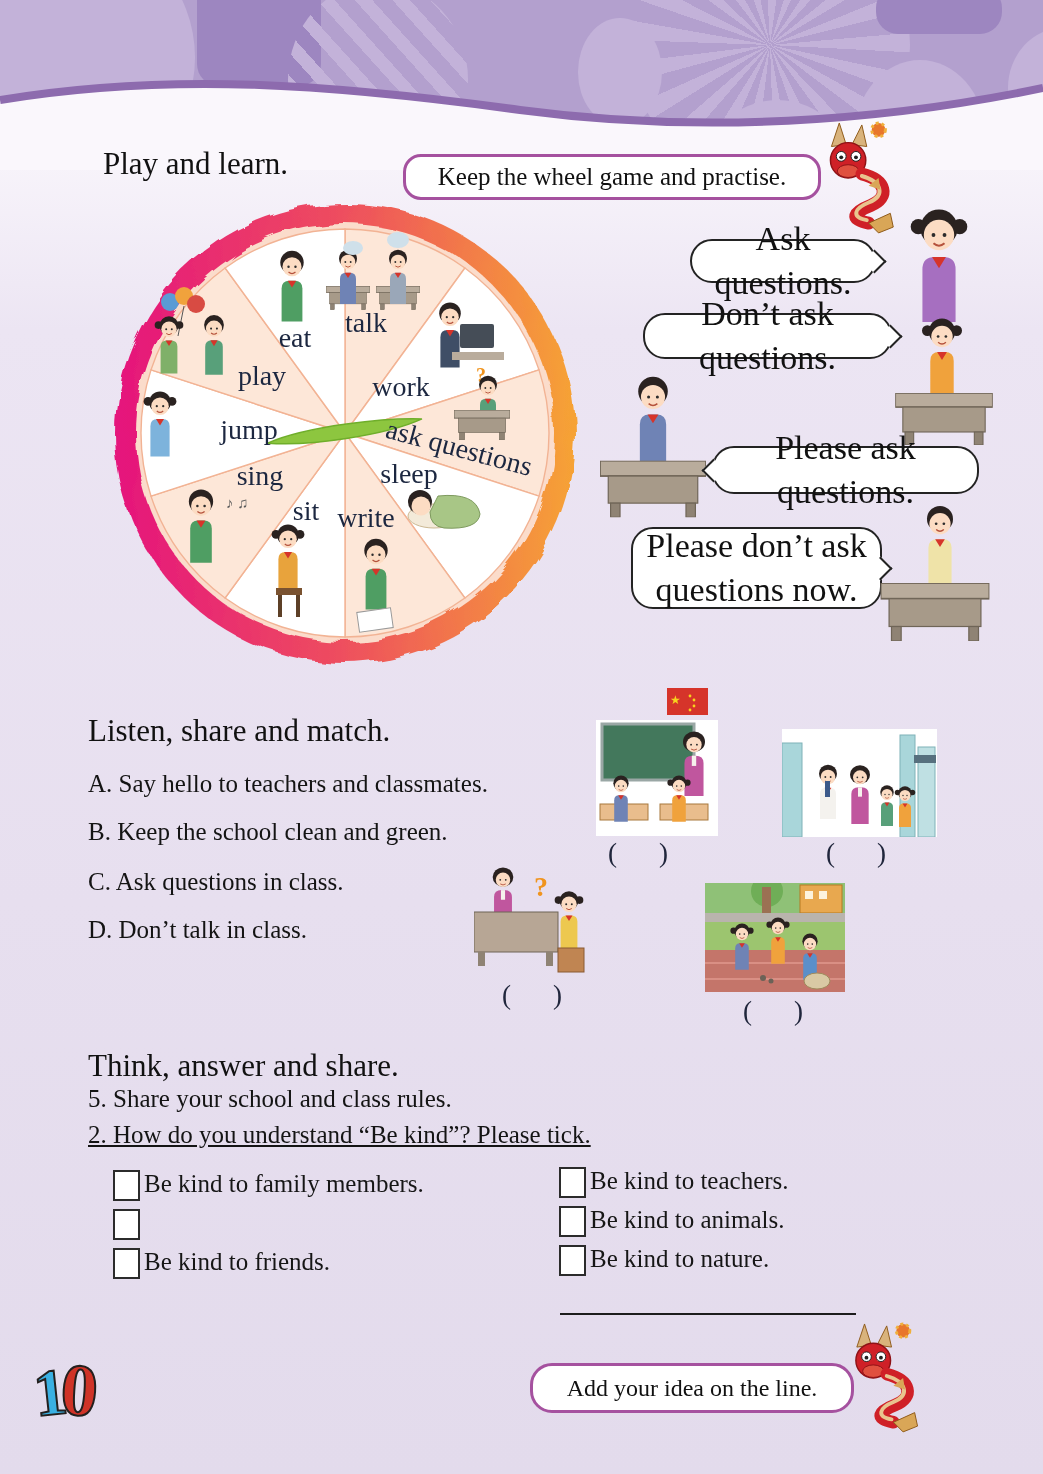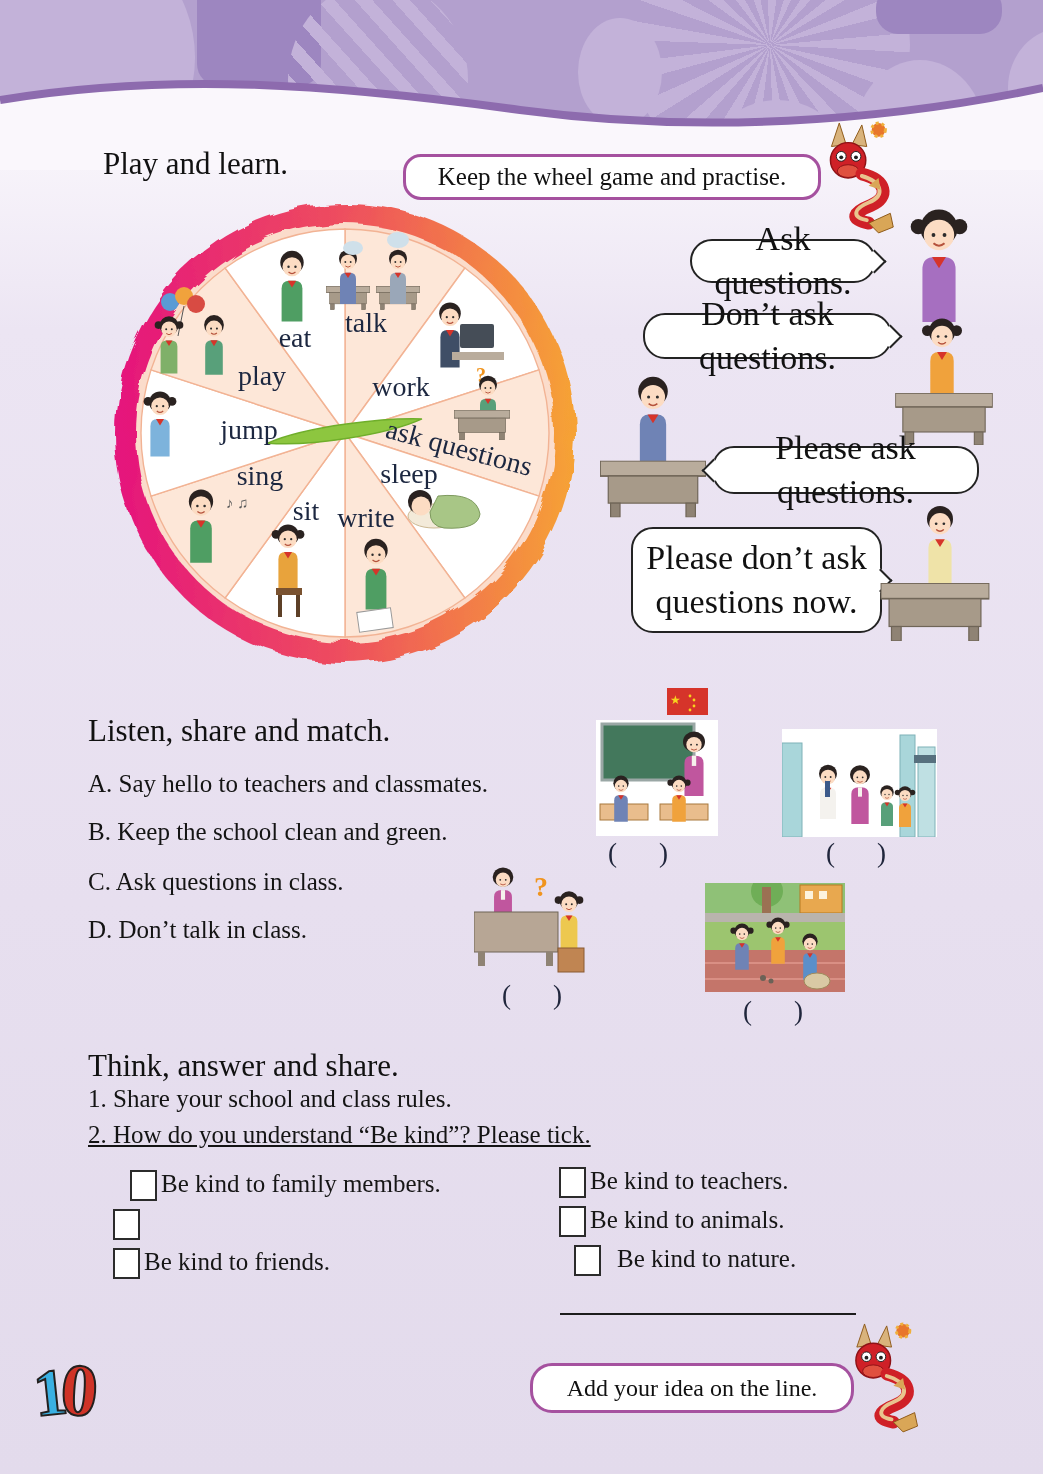--- a/index.html
+++ b/index.html
@@ -240,21 +240,21 @@
       <use href="#kid-b" style="--s:#6f83b5"></use>
     </svg>
   <svg class="pic" style="left:600px;top:460px;width:106px;height:58px;" viewBox="0 0 90 48">
       <use href="#desk-s"></use>
     </svg>
   <div class="sbubble" style="left:712px;top:446px;width:263px;height:44px;">
     <span>Please ask questions.</span>
       <i class="tail l"></i>
   </div>
 
-  <div class="sbubble" style="left:631px;top:527px;width:231px;height:78px;padding:12px 8px;">
+  <div class="sbubble" style="left:631px;top:527px;width:231px;height:78px;padding:0 8px;">
     <span>Please don’t ask questions now.</span>
       <i class="tail r"></i>
   </div>
   <svg class="pic" style="left:902px;top:500px;width:76px;height:88px;" viewBox="0 0 60 64">
       <use href="#kid-b" style="--s:#efe3a8"></use>
     </svg>
   <svg class="pic" style="left:878px;top:583px;width:114px;height:58px;" viewBox="0 0 90 48">
       <use href="#desk-s"></use>
     </svg>
 
@@ -334,43 +334,43 @@
     <ellipse cx="112" cy="98" rx="13" ry="8" fill="#d9c9a4" stroke="#9f8a5c"></ellipse>
     <circle cx="58" cy="95" r="3" fill="#6b6257"></circle>
       <circle cx="66" cy="98" r="2.5" fill="#6b6257"></circle>
   </svg>
   <div class="answer" style="left:743px;top:996px;">
     <span>(</span>
     <span>)</span>
   </div>
 
   <div class="h2" style="left:88px;top:1036px;margin-top:12px;">Think, answer and share.</div>
-  <div class="item" style="left:88px;top:1085px;">1. Share your school and class rules.</div>
+  <div class="item" style="left:88px;top:1085px;">5. Share your school and class rules.</div>
   <div class="item" style="left:88px;top:1121px;text-decoration:underline;">2. How do you understand “Be kind”? Please tick.</div>
 
-  <div class="cbrow" style="left:113px;top:1170px;margin-left:17px;">
+  <div class="cbrow" style="left:113px;top:1170px;">
     <div class="cb"></div>
     <span class="cbl">Be kind to family members.</span>
   </div>
   <div class="cbrow" style="left:113px;top:1209px;">
     <div class="cb"></div>
   </div>
   <div class="cbrow" style="left:113px;top:1248px;">
     <div class="cb"></div>
     <span class="cbl">Be kind to friends.</span>
   </div>
   <div class="cbrow" style="left:559px;top:1167px;">
     <div class="cb"></div>
     <span class="cbl">Be kind to teachers.</span>
   </div>
   <div class="cbrow" style="left:559px;top:1206px;">
     <div class="cb"></div>
     <span class="cbl">Be kind to animals.</span>
   </div>
-  <div class="cbrow" style="left:574px;top:1245px;gap:12px;">
+  <div class="cbrow" style="left:559px;top:1245px;">
     <div class="cb"></div>
     <span class="cbl">Be kind to nature.</span>
   </div>
 
   <div class="writeline"></div>
 
   <div class="mbubble" style="left:530px;top:1363px;width:318px;height:44px;border-radius:22px;font-size:24px;">
     <span>Add your idea on the line.</span>
   </div>
   <svg class="pic" style="left:826px;top:1318px;width:106px;height:116px;" viewBox="0 0 110 120">

